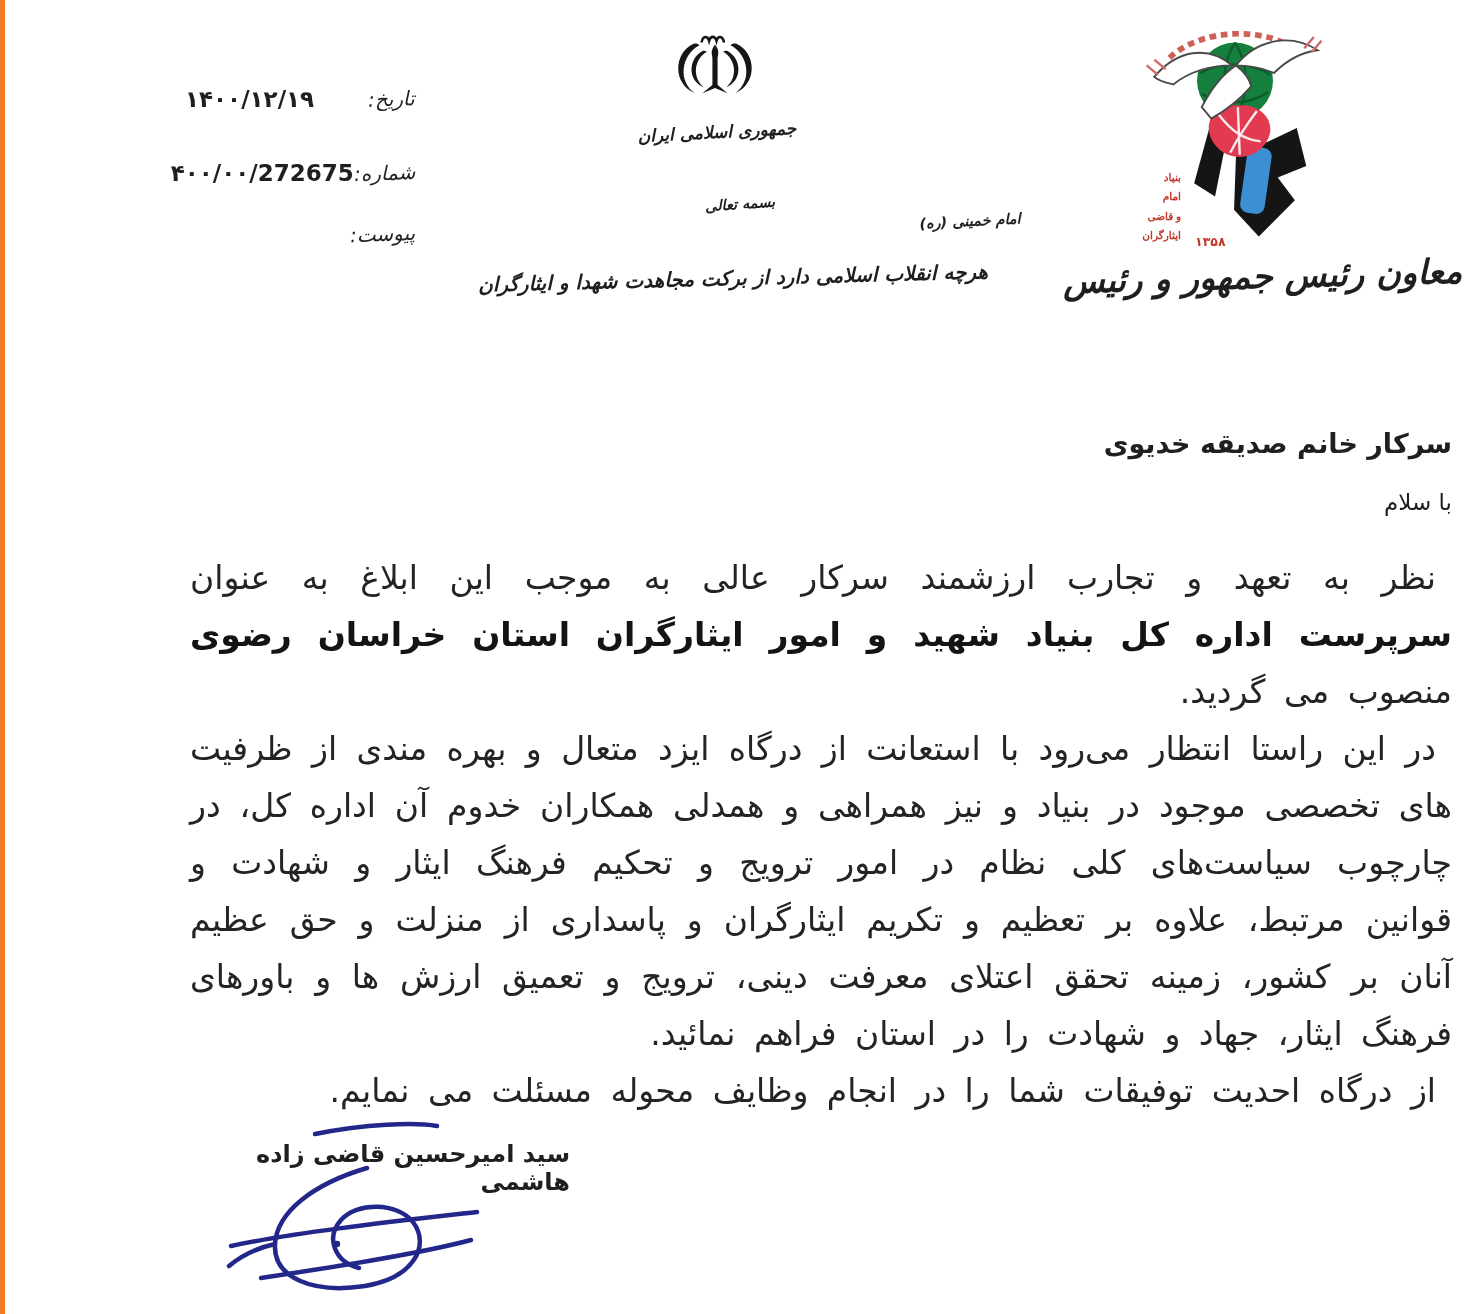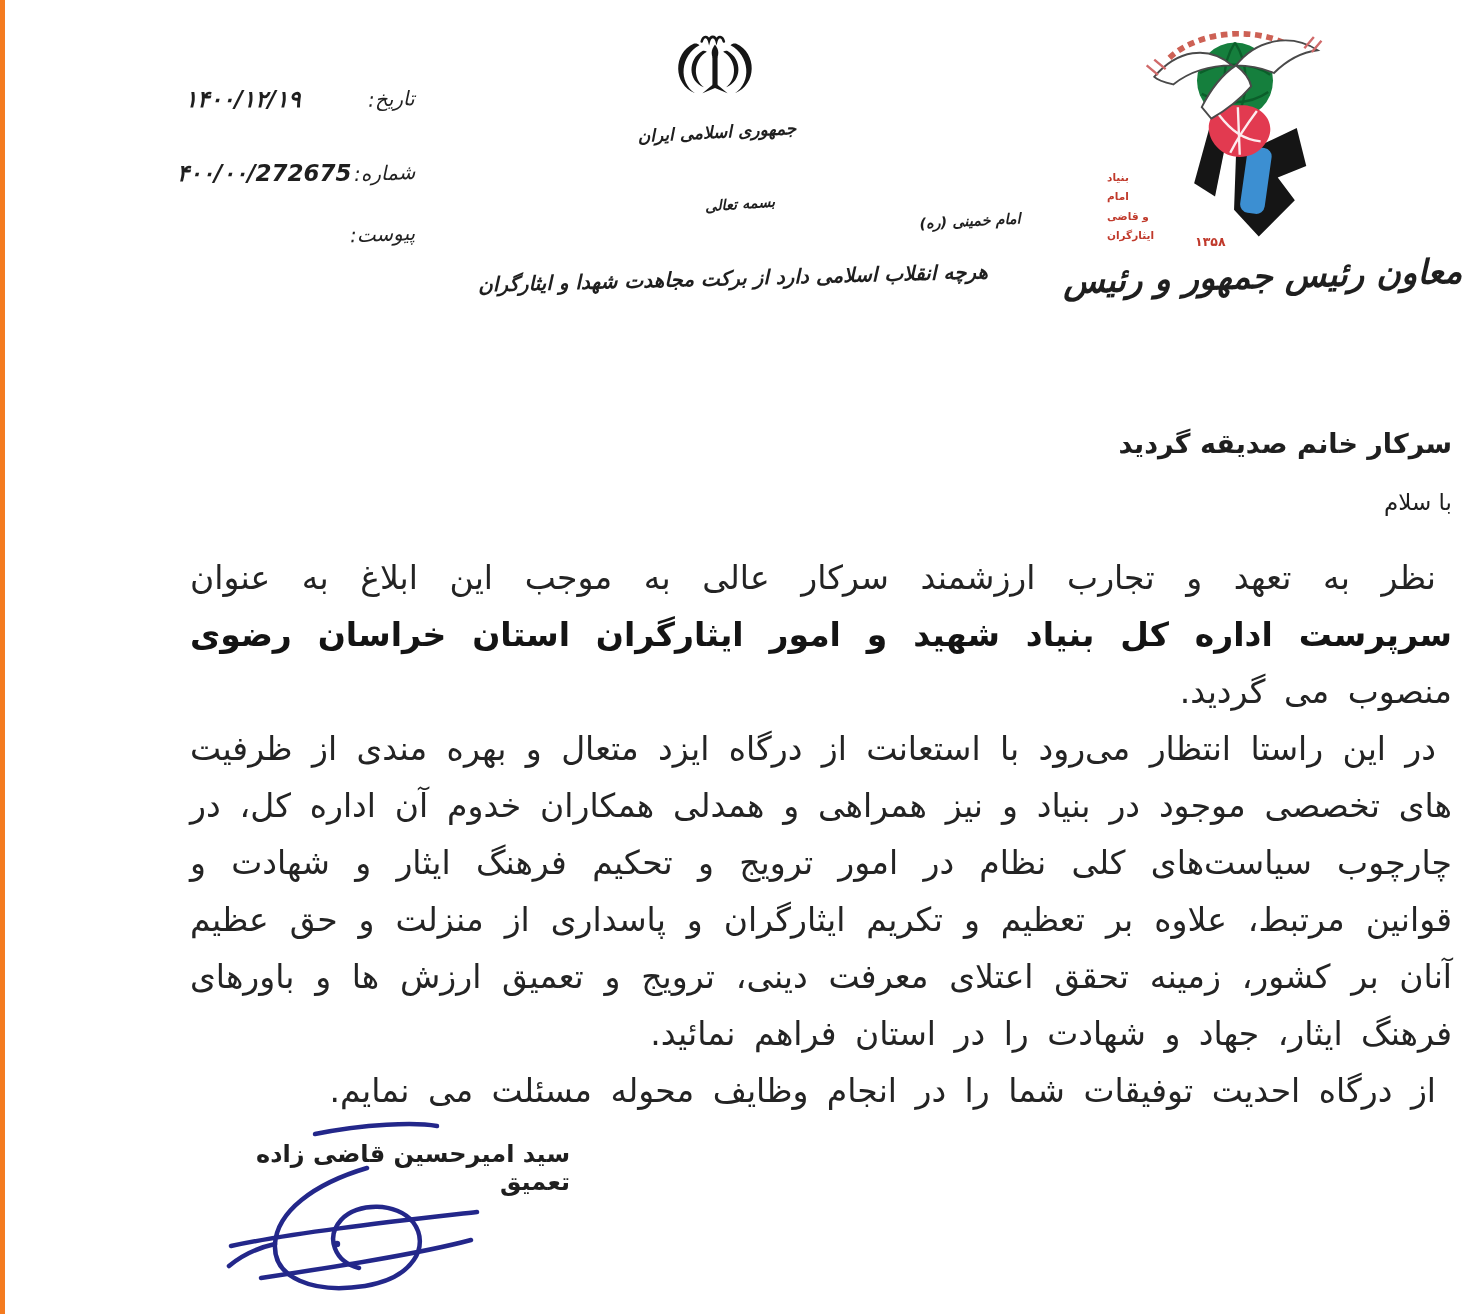--- a/index.html
+++ b/index.html
@@ -9,30 +9,30 @@
     position:relative; width:1472px; height:1314px;
     background:#ffffff; overflow:hidden;
     border-left:5px solid #f47b20;
     color:#1f1f1f;
   }
   .abs { position:absolute; }
 
   
   .meta-row { display:flex; direction:rtl; justify-content:space-between; align-items:center; }
   .meta-label { font-size:20px; font-style:italic; color:#222; transform:rotate(-2deg); }
-  .meta-value { font-size:23px; font-weight:700; direction:ltr; letter-spacing:1px;font-style:italic; }
+  .meta-value { font-size:23px; font-weight:700; direction:ltr; letter-spacing:1px; }
 
   
   .emblem-caption { font-size:17px; font-style:italic; font-weight:600; text-align:center; direction:rtl; transform:rotate(-3deg); }
   .besmele { font-size:14.5px; font-style:italic; font-weight:600; text-align:center; direction:rtl; transform:rotate(-4deg); }
   .quote-attrib { font-size:14.5px; font-style:italic; font-weight:600; text-align:center; direction:rtl; transform:rotate(-3deg); }
   .quote-text { font-size:20px; font-style:italic; font-weight:600; white-space:nowrap; text-align:center; direction:rtl; transform:rotate(-1.5deg); }
 
   
-  .logo-org { color:#c0392b; font-size:10.5px; line-height:1.85; text-align:left; direction:rtl; font-weight:600; }
+  .logo-org { color:#c0392b; font-size:10.5px; line-height:1.85; text-align:right; direction:rtl; font-weight:600;font-family:Liberation Serif, serif; }
   .logo-year { color:#c0392b; font-size:12.5px; font-weight:700; letter-spacing:1px;text-align:right; }
   .signer-title { font-size:34px; font-style:italic; font-weight:700; direction:rtl; text-align:center; transform:rotate(-1.5deg); }
 
   
   .body-block { direction:rtl; width:1262px; }
   .addressee { font-size:27px; font-weight:700; margin-bottom:30px; }
   .salutation { font-size:23px; margin-bottom:34px; }
   .para { font-size:33px; line-height:57px; text-align:justify; word-spacing:8px; text-indent:16px; color:#242424; }
   .para b { font-weight:700; color:#141414; }
 
@@ -104,28 +104,28 @@
       <div>بنیاد</div>
       <div>امام</div>
       <div>و قاضی ایثارگران</div>
     </div>
     <div class="abs logo-year" style="left:100px; top:218px;">۱۳۵۸</div>
   </div>
 
   <div class="abs signer-title" style="left:1050px; top:256px; width:415px;">معاون رئیس جمهور و رئیس</div>
 
   <div class="abs body-block" style="left:185px; top:428px;">
-    <div class="addressee">سرکار خانم صدیقه گردید</div>
+    <div class="addressee">سرکار خانم صدیقه خدیوی</div>
     <div class="salutation">با سلام</div>
     <p class="para"><span>نظر به تعهد و تجارب ارزشمند سرکار عالی به موجب این ابلاغ به عنوان </span><b>سرپرست اداره کل بنیاد شهید و امور ایثارگران استان خراسان رضوی</b><span> منصوب می گردید.</span></p>
     <p class="para">در این راستا انتظار می‌رود با استعانت از درگاه ایزد متعال و بهره مندی از ظرفیت های تخصصی موجود در بنیاد و نیز همراهی و همدلی همکاران خدوم آن اداره کل، در چارچوب سیاست‌های کلی نظام در امور ترویج و تحکیم فرهنگ ایثار و شهادت و قوانین مرتبط، علاوه بر تعظیم و تکریم ایثارگران و پاسداری از منزلت و حق عظیم آنان بر کشور، زمینه تحقق اعتلای معرفت دینی، ترویج و تعمیق ارزش ها و باورهای فرهنگ ایثار، جهاد و شهادت را در استان فراهم نمائید.</p>
     <p class="para">از درگاه احدیت توفیقات شما را در انجام وظایف محوله مسئلت می نمایم.</p>
   </div>
 
-  <div class="abs sig-name" style="left:185px; top:1140px;">سید امیرحسین قاضی زاده تعمیق</div>
+  <div class="abs sig-name" style="left:185px; top:1140px;">سید امیرحسین قاضی زاده هاشمی</div>
   <svg class="abs sig-ink" style="left:210px; top:1120px;" width="290" height="175" viewBox="0 0 290 175">
     <g fill="none" stroke="#23278a" stroke-width="4.5" stroke-linecap="round">
       <path d="M100 14 C150 4 200 2 222 6"></path>
       <path d="M152 48 C98 64 62 92 60 124 C58 158 98 174 150 166 C198 158 216 126 198 102 C182 82 142 82 126 100 C110 118 120 142 144 148"></path>
       <path d="M16 126 C80 112 192 100 262 92"></path>
       <path d="M46 158 C112 148 204 134 256 120"></path>
       <path d="M60 124 C42 128 26 136 14 146"></path>
     </g>
     <circle cx="122" cy="124" r="3.2" fill="#23278a"></circle>
   </svg>

